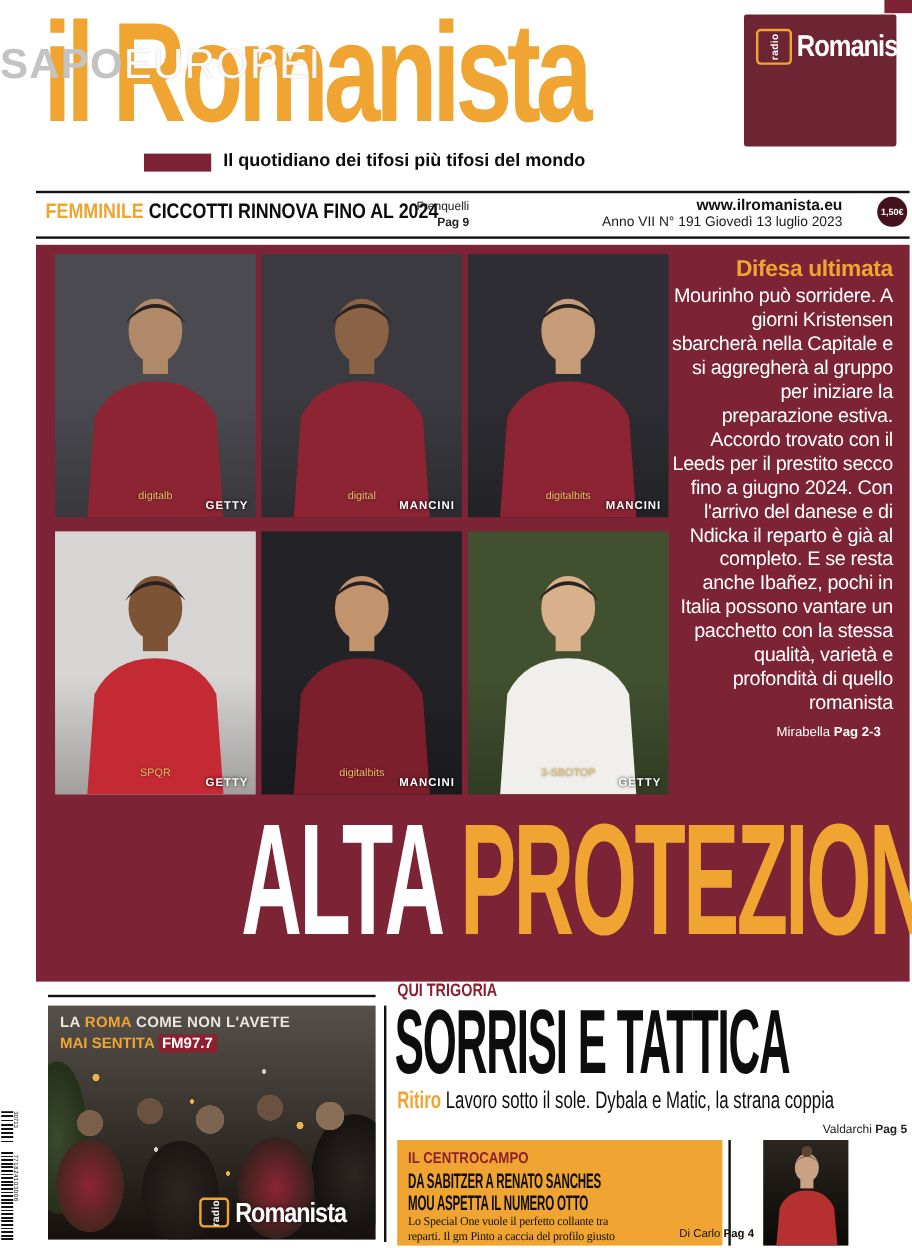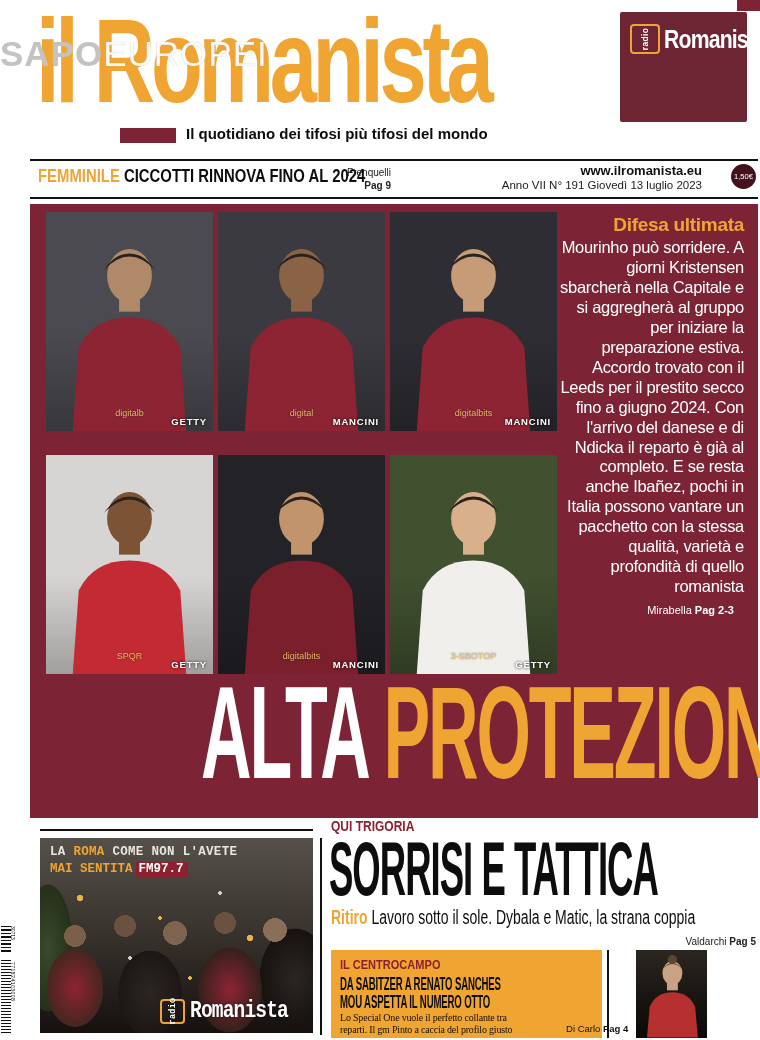--- a/index.html
+++ b/index.html
@@ -32,25 +32,25 @@
   .vrule { position:absolute; width:1.5px; background:#111; }
 
   
   .infobar { position:absolute; left:38px; top:166px; font-size:17.5px; font-weight:bold; }
   .ib-kicker { color:#F0A532; }
   .ib-title  { color:#0d0d0d; }
   .ib-byline { position:absolute; left:333px; top:167px; width:58px; font-size:10px; line-height:1.25; color:#222; text-align:right; font-weight:normal; }
   .ib-right { position:absolute; right:58px; top:163px; text-align:right; }
   .ib-site { font-size:13px; font-weight:bold; }
   .ib-edition { font-size:11.5px; margin-top:1px; color:#1a1a1a; }
-  .price-badge { position:absolute; left:731px; top:164px; width:25px; height:25px; border-radius:50%; background:#43121c; color:#fff; font-size:7.5px; font-weight:normal; display:flex; align-items:center; justify-content:center; }
+  .price-badge { position:absolute; left:731px; top:164px; width:25px; height:25px; border-radius:50%; background:#43121c; color:#fff; font-size:7.5px; font-weight:bold; display:flex; align-items:center; justify-content:center; }
 
   
   .lead { position:absolute; left:30px; top:204px; width:728px; height:614px; background:#7C2435; }
-  .photo-grid { position:absolute; left:16px; top:8px; display:grid; grid-template-columns:repeat(3,167px); grid-template-rows:219px 219px; gap:24px 5px; }
+  .photo-grid { position:absolute; left:16px; top:8px; display:grid; grid-template-columns:repeat(3,167px); grid-template-rows:219px 219px; gap:12px 5px; }
   .photo { position:relative; width:167px; height:219px; overflow:hidden; }
   .photo svg.sil { position:absolute; bottom:0; left:0; width:100%; height:90%; }
   .photo .caption { position:absolute; right:6px; bottom:4px; color:#fff; font-size:9.5px; font-weight:bold; letter-spacing:.8px; text-shadow:0 0 3px #000; }
   .photo .jersey-text { position:absolute; bottom:13px; width:100%; text-align:center; font-size:9px; color:rgba(235,195,105,.95); text-shadow:0 0 2px rgba(0,0,0,.5); }
 
   .lead-col { position:absolute; right:14px; top:10px; width:190px; text-align:right; color:#fff; }
   .lead-kicker { color:#F0A532; font-size:19px; font-weight:bold; letter-spacing:-.3px; margin-bottom:2px; }
   .lead-body { font-size:16.5px; line-height:1.21; letter-spacing:-.3px; }
   .lead-byline { font-size:11px; margin-top:7px; padding-right:10px; }
 
@@ -60,21 +60,21 @@
 
   
   .barcode { position:absolute; left:1px; top:926px; width:13px; height:110px; }
   .bc-addon { position:absolute; top:0; left:0; width:10px; height:28px; background:repeating-linear-gradient(to bottom,#111 0 1.5px,#fff 1.5px 3.5px); }
   .bc-main  { position:absolute; top:34px; left:0; width:10px; height:74px; background:repeating-linear-gradient(to bottom,#111 0 1.5px,#fff 1.5px 3px); }
   .bc-digits { position:absolute; left:9px; top:36px; writing-mode:vertical-rl; font-size:5px; letter-spacing:.5px; color:#000; }
   .bc-addon-digits { position:absolute; left:9px; top:0; writing-mode:vertical-rl; font-size:5px; color:#000; }
 
   
   .radio-ad { position:absolute; left:40px; top:838px; width:273px; height:195px; overflow:hidden;
-              background:linear-gradient(180deg,#55504a 0%,#3a352f 45%,#16110e 100%);font-family:Liberation Mono, monospace; }
+              background:linear-gradient(180deg,#55504a 0%,#3a352f 45%,#16110e 100%); }
   .crowd { position:absolute; inset:0;
     background:
       radial-gradient(circle 3px at 40px 60px,#e9b34a 97%,transparent),
       radial-gradient(circle 2px at 120px 80px,#e9b34a 97%,transparent),
       radial-gradient(circle 2px at 180px 55px,#d8cfc4 97%,transparent),
       radial-gradient(circle 3px at 210px 100px,#e9b34a 97%,transparent),
       radial-gradient(circle 2px at 90px 120px,#d8cfc4 97%,transparent),
       radial-gradient(circle 2px at 150px 140px,#e9b34a 97%,transparent),
       radial-gradient(circle 11px at 35px 98px,#7a604a 98%,transparent),
       radial-gradient(circle 11px at 85px 88px,#6b5140 98%,transparent),

